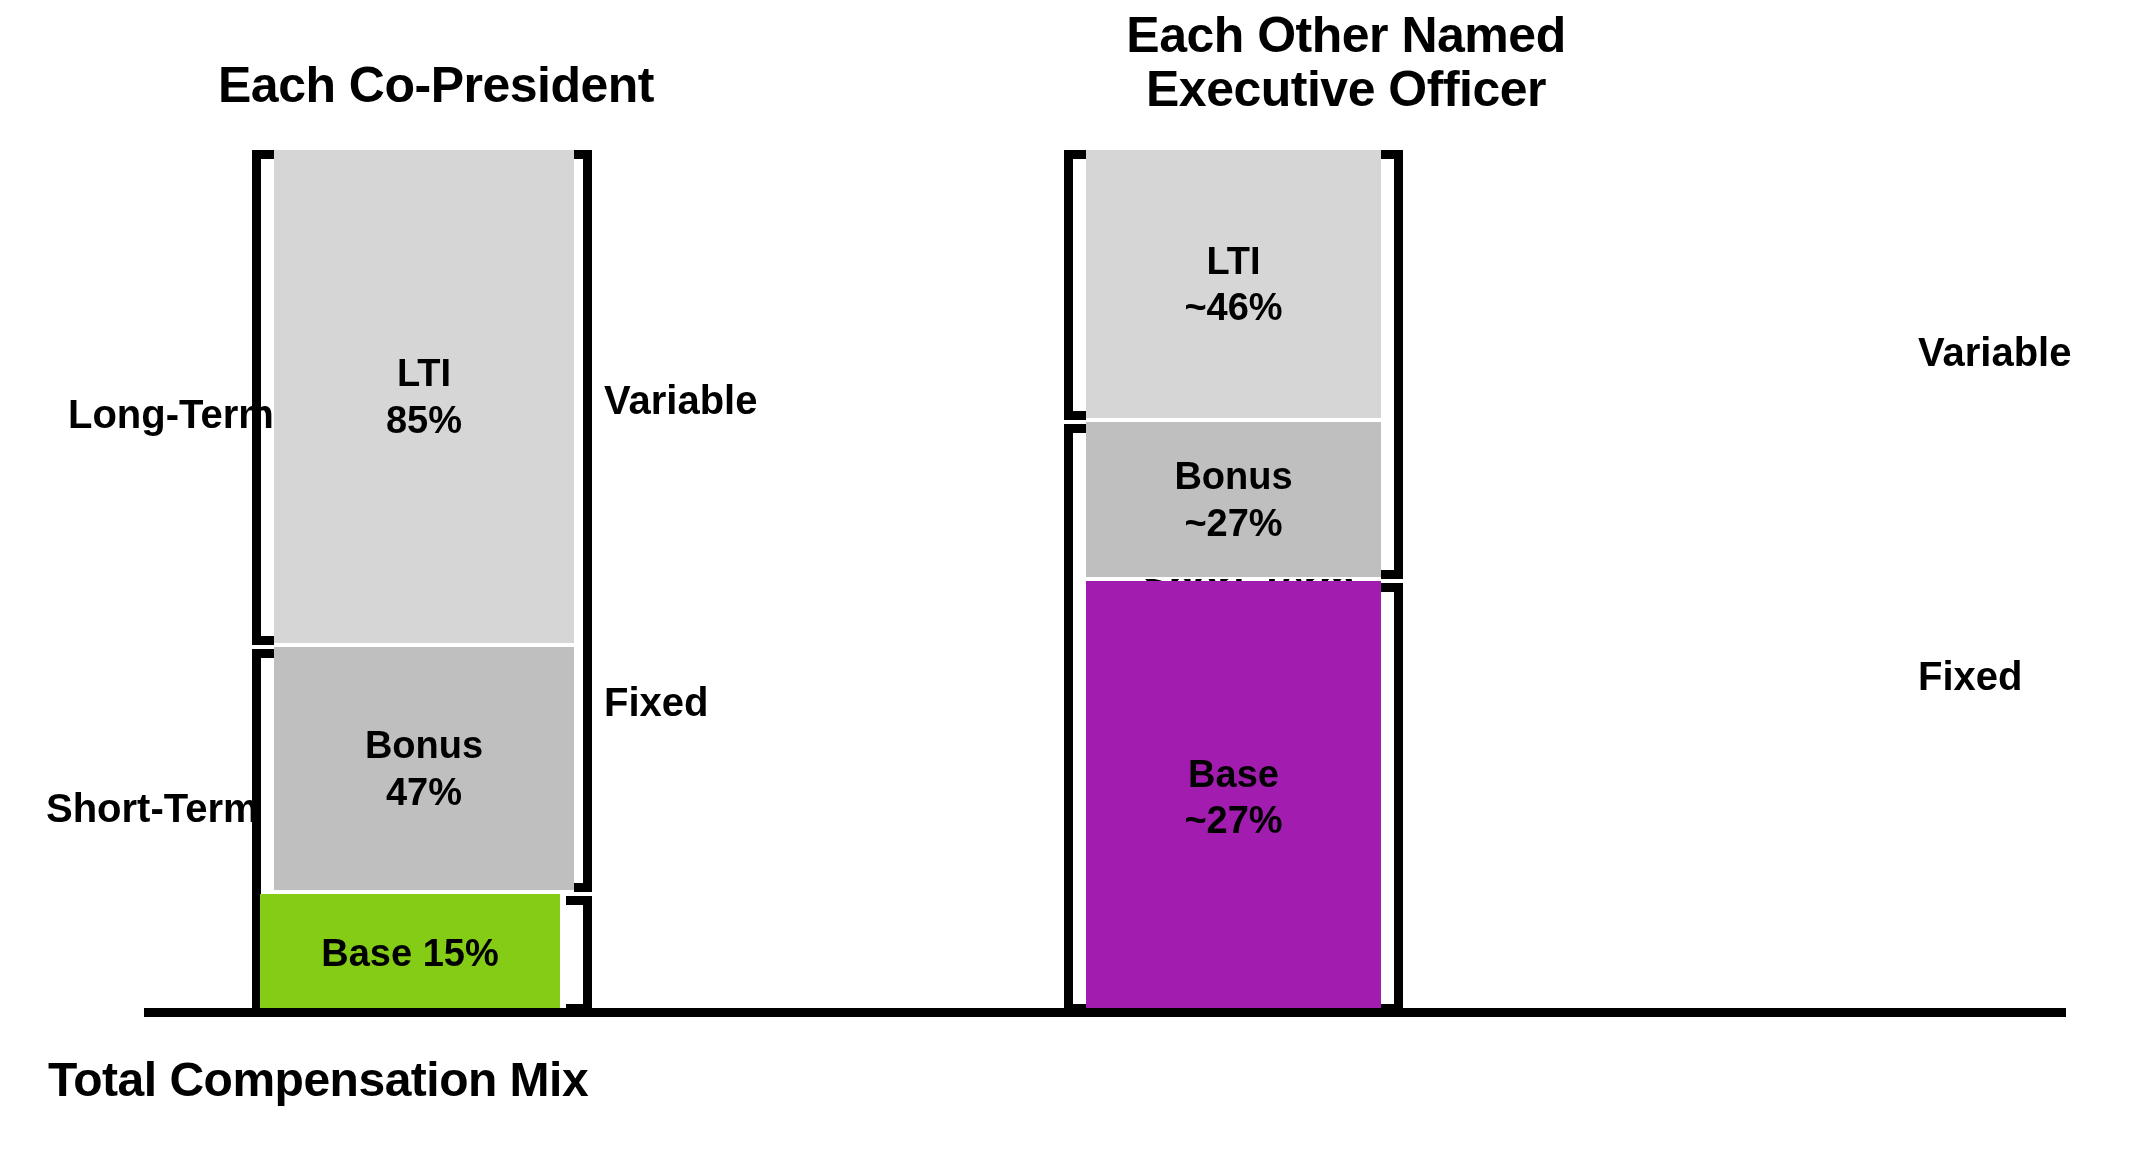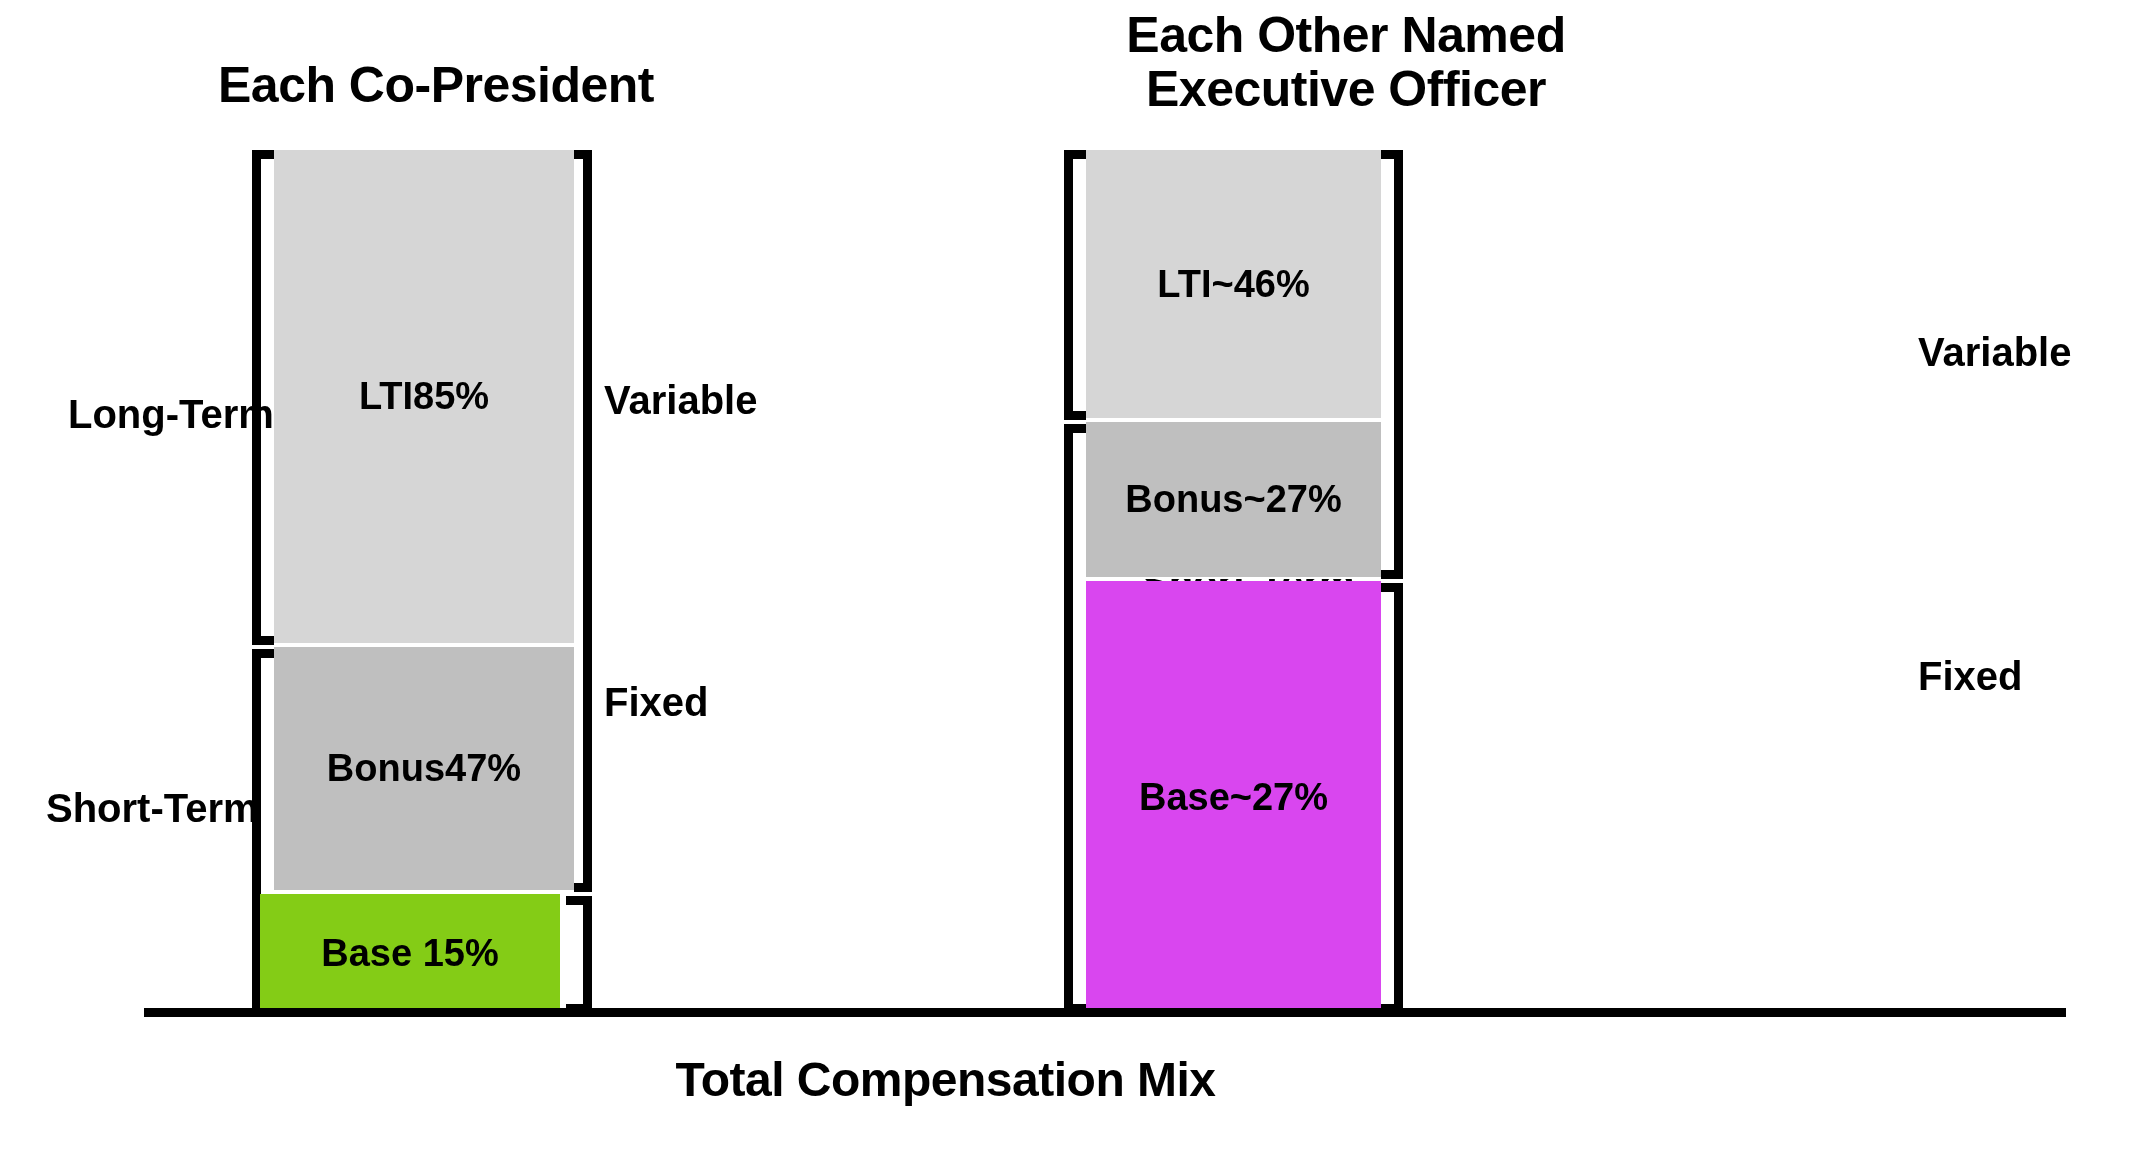--- a/index.html
+++ b/index.html
@@ -29,20 +29,21 @@
   #title-right{
     left:930px; top:8px; width:800px;
     font-size:50px;
   }
 
   
   .bar-seg{
     position:absolute;
     box-sizing:border-box;
     display:flex;
+    flex-direction:column;
     align-items:center;
     justify-content:center;
     color:#000;
     font-weight:bold;
     font-size:38px;
     line-height:1.22;
     text-align:center;
     border-bottom:2px solid #ffffff;
   }
   .bar-seg .seg-line{display:block;}
@@ -72,21 +73,20 @@
     font-weight:bold;
     font-size:40px;
     color:#000;
     white-space:nowrap;
   }
 
   
   #axis-label{
     position:absolute;
     left:0; top:1052px; width:1795px;
-    text-align:center;
     font-weight:bold;
     font-size:48px;
     color:#000;
     letter-spacing:-0.5px;
     padding-left:32px;
   }
 </style>
 </head>
 <body>
 
@@ -178,21 +178,21 @@
   <div class="bar-seg" style="left:1070px; top:150px; width:295px; height:270px; background:#d6d6d6;">
     <span class="seg-line">LTI</span>
     <span class="seg-line">~46%</span>
   </div>
 
   <div class="bar-seg" style="left:1070px; top:422px; width:295px; height:157px; background:#bfbfbf;">
     <span class="seg-line">Bonus</span>
     <span class="seg-line">~27%</span>
   </div>
 
-  <div class="bar-seg" style="left:1070px; top:581px; width:295px; height:432px; background:#d946ef; border-bottom:none;">
+  <div class="bar-seg" style="left:1070px; top:581px; width:295px; height:432px; background:#a21caf; border-bottom:none;">
     <span class="seg-line">Base</span>
     <span class="seg-line">~27%</span>
   </div>
 
   <div id="axis"></div>
 
   <div id="axis-label">Total Compensation Mix</div>
 
 </div>
 

